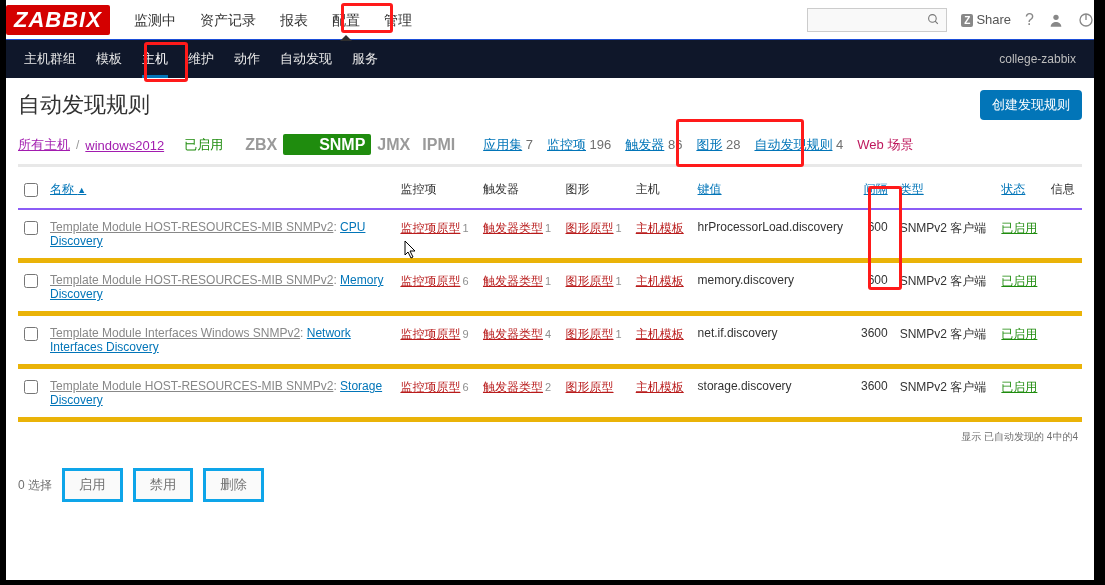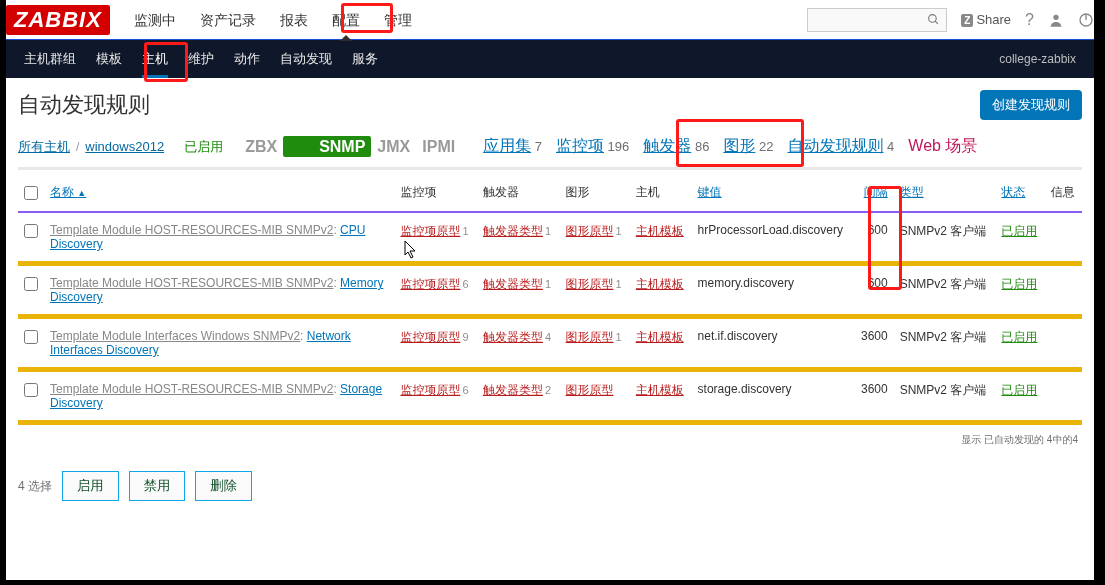--- a/index.html
+++ b/index.html
@@ -21,43 +21,43 @@
 .subnav-item { color:#e8e8e8; padding:0 10px; line-height:38px; font-size:13px; cursor:pointer; position:relative;}
 .subnav-item.active { color:#fff; }
 .subnav-item.active::after { content:""; position:absolute; left:10px; right:10px; bottom:0; height:3px; background:#0275b8; }
 .subnav-right { margin-left:auto; color:#bdbdbd; padding-right:10px; font-size:12px;}
 
 .content { padding:12px 12px 0 12px; }
 .page-title-row { display:flex; align-items:center; }
 .page-title { font-size:22px; color:#333; font-weight:normal; flex:1; }
 .btn-primary { background:#0275b8; color:#fff; border:none; padding:6px 12px; font-size:13px; cursor:pointer; border-radius:4px;}
 .filter-row { margin-top:16px; display:flex; align-items:center; gap:6px; flex-wrap:wrap; padding-bottom:10px; border-bottom:3px solid #e8e8e8;}
-.link-strong { color:#0369a1; font-size:13px; cursor:pointer;}
+.link-strong { color:#a21caf; font-size:13px; cursor:pointer;}
 .sep { color:#999; }
 .status-enabled { color:#1f8c0e; font-size:13px;}
 .tag { font-size:16px; font-weight:bold; padding:2px 6px; border-radius:2px; color:#9a9a9a; }
 .tag.snmp { background:#1f8c0e; color:#fff;padding-left:36px; }
 .cnt { color:#6f6f6f; font-size:13px;}
-.nav-metric { color:#0275b8; text-decoration:underline; font-size:16px; cursor:pointer;}
+.nav-metric { color:#0275b8; text-decoration:underline; font-size:13px; cursor:pointer;}
 .nav-metric.plain { color:#be185d; text-decoration:none;}
 
 table { width:100%; border-collapse:collapse; margin-top:4px; }
 th { text-align:left; padding:10px 6px; font-weight:normal; font-size:12px; color:#333; border-bottom:2px solid #8b5cf6; white-space:nowrap;}
 th.link { color:#0275b8; text-decoration:underline; cursor:pointer;}
 td { padding:10px 6px; font-size:12px; vertical-align:top; border-bottom:5px solid #eab308;}
 .chk { width:14px; height:14px; cursor:pointer; vertical-align:middle;}
 .col-chk { width:26px; }
 .name-part1 { color:#888; font-size:12px;}
 .name-link { color:#0275b8; text-decoration:underline; }
 .num { color:#8f8f8f; font-size:11px; margin-left:2px;}
 .status-on { color:#1f8c0e;}
 
 .table-footer { text-align:right; color:#6f6f6f; padding:8px 4px 4px 0; font-size:10px;}
 .actions { margin-top:10px; padding:10px 0 14px 0; display:flex; align-items:center; gap:10px; color:#6f6f6f;}
-.btn-ghost { padding:5px 14px; border:1px solid #0ea5e9; background:#fafafa; color:#14532d; cursor:pointer;}
+.btn-ghost { padding:5px 14px; border:3px solid #0ea5e9; background:#fafafa; color:#737373; cursor:pointer;}
 
 .hl { position:absolute; border:3px solid #ff1a1a; border-radius:3px; pointer-events:none; }
 .hl1 { left:335px; top:3px; width:52px; height:30px; }
 .hl2 { left:138px; top:42px; width:44px; height:40px; }
 .hl3 { left:670px; top:119px; width:128px; height:48px; }
 .hl4 { left:862px; top:186px; width:34px; height:104px; }
 #cursor { position:absolute; left:398px; top:240px;}
 </style>
 </head>
 <body>
@@ -127,21 +127,21 @@
       <a class="link-strong">windows2012</a>
       <span style="width:8px"></span>
       <span class="status-enabled">已启用</span>
       <span style="width:4px"></span>
       <span id="flags"><span class="tag ">ZBX</span><span class="tag snmp">SNMP</span><span class="tag ">JMX</span><span class="tag ">IPMI</span></span>
       <span style="width:10px"></span>
       <span id="navtabs" style="display:flex;gap:14px;align-items:center">
             <span><span class="nav-metric">应用集</span><span class="cnt"> 7</span></span>
             <span><span class="nav-metric">监控项</span><span class="cnt"> 196</span></span>
             <span><span class="nav-metric">触发器</span><span class="cnt"> 86</span></span>
-            <span><span class="nav-metric">图形</span><span class="cnt"> 22</span></span>
+            <span><span class="nav-metric">图形</span><span class="cnt"> 28</span></span>
             <span><span class="nav-metric">自动发现规则</span><span class="cnt"> 4</span></span>
             <span><span class="nav-metric plain">Web 场景</span></span>
           </span>
     </div>
 
     <table>
       <thead>
             <tr>
         <th class="col-chk"><input type="checkbox" class="chk" style=""></th>
         <th class="link"><span>名称</span> <span style="font-size:9px">▲</span></th>
@@ -207,21 +207,21 @@
               <td style="text-align:right">3600</td>
               <td>SNMPv2 客户端</td>
               <td><a class="status-on">已启用</a></td>
               <td></td>
             </tr>
           </tbody>
     </table>
     <div class="table-footer">显示 已自动发现的 4中的4</div>
 
     <div class="actions">
-      <span>4 选择</span>
+      <span>0 选择</span>
       <button class="btn-ghost">启用</button>
       <button class="btn-ghost">禁用</button>
       <button class="btn-ghost">删除</button>
     </div>
   </div>
 
   <div class="hl hl1"></div>
   <div class="hl hl2"></div>
   <div class="hl hl3"></div>
   <div class="hl hl4"></div>

